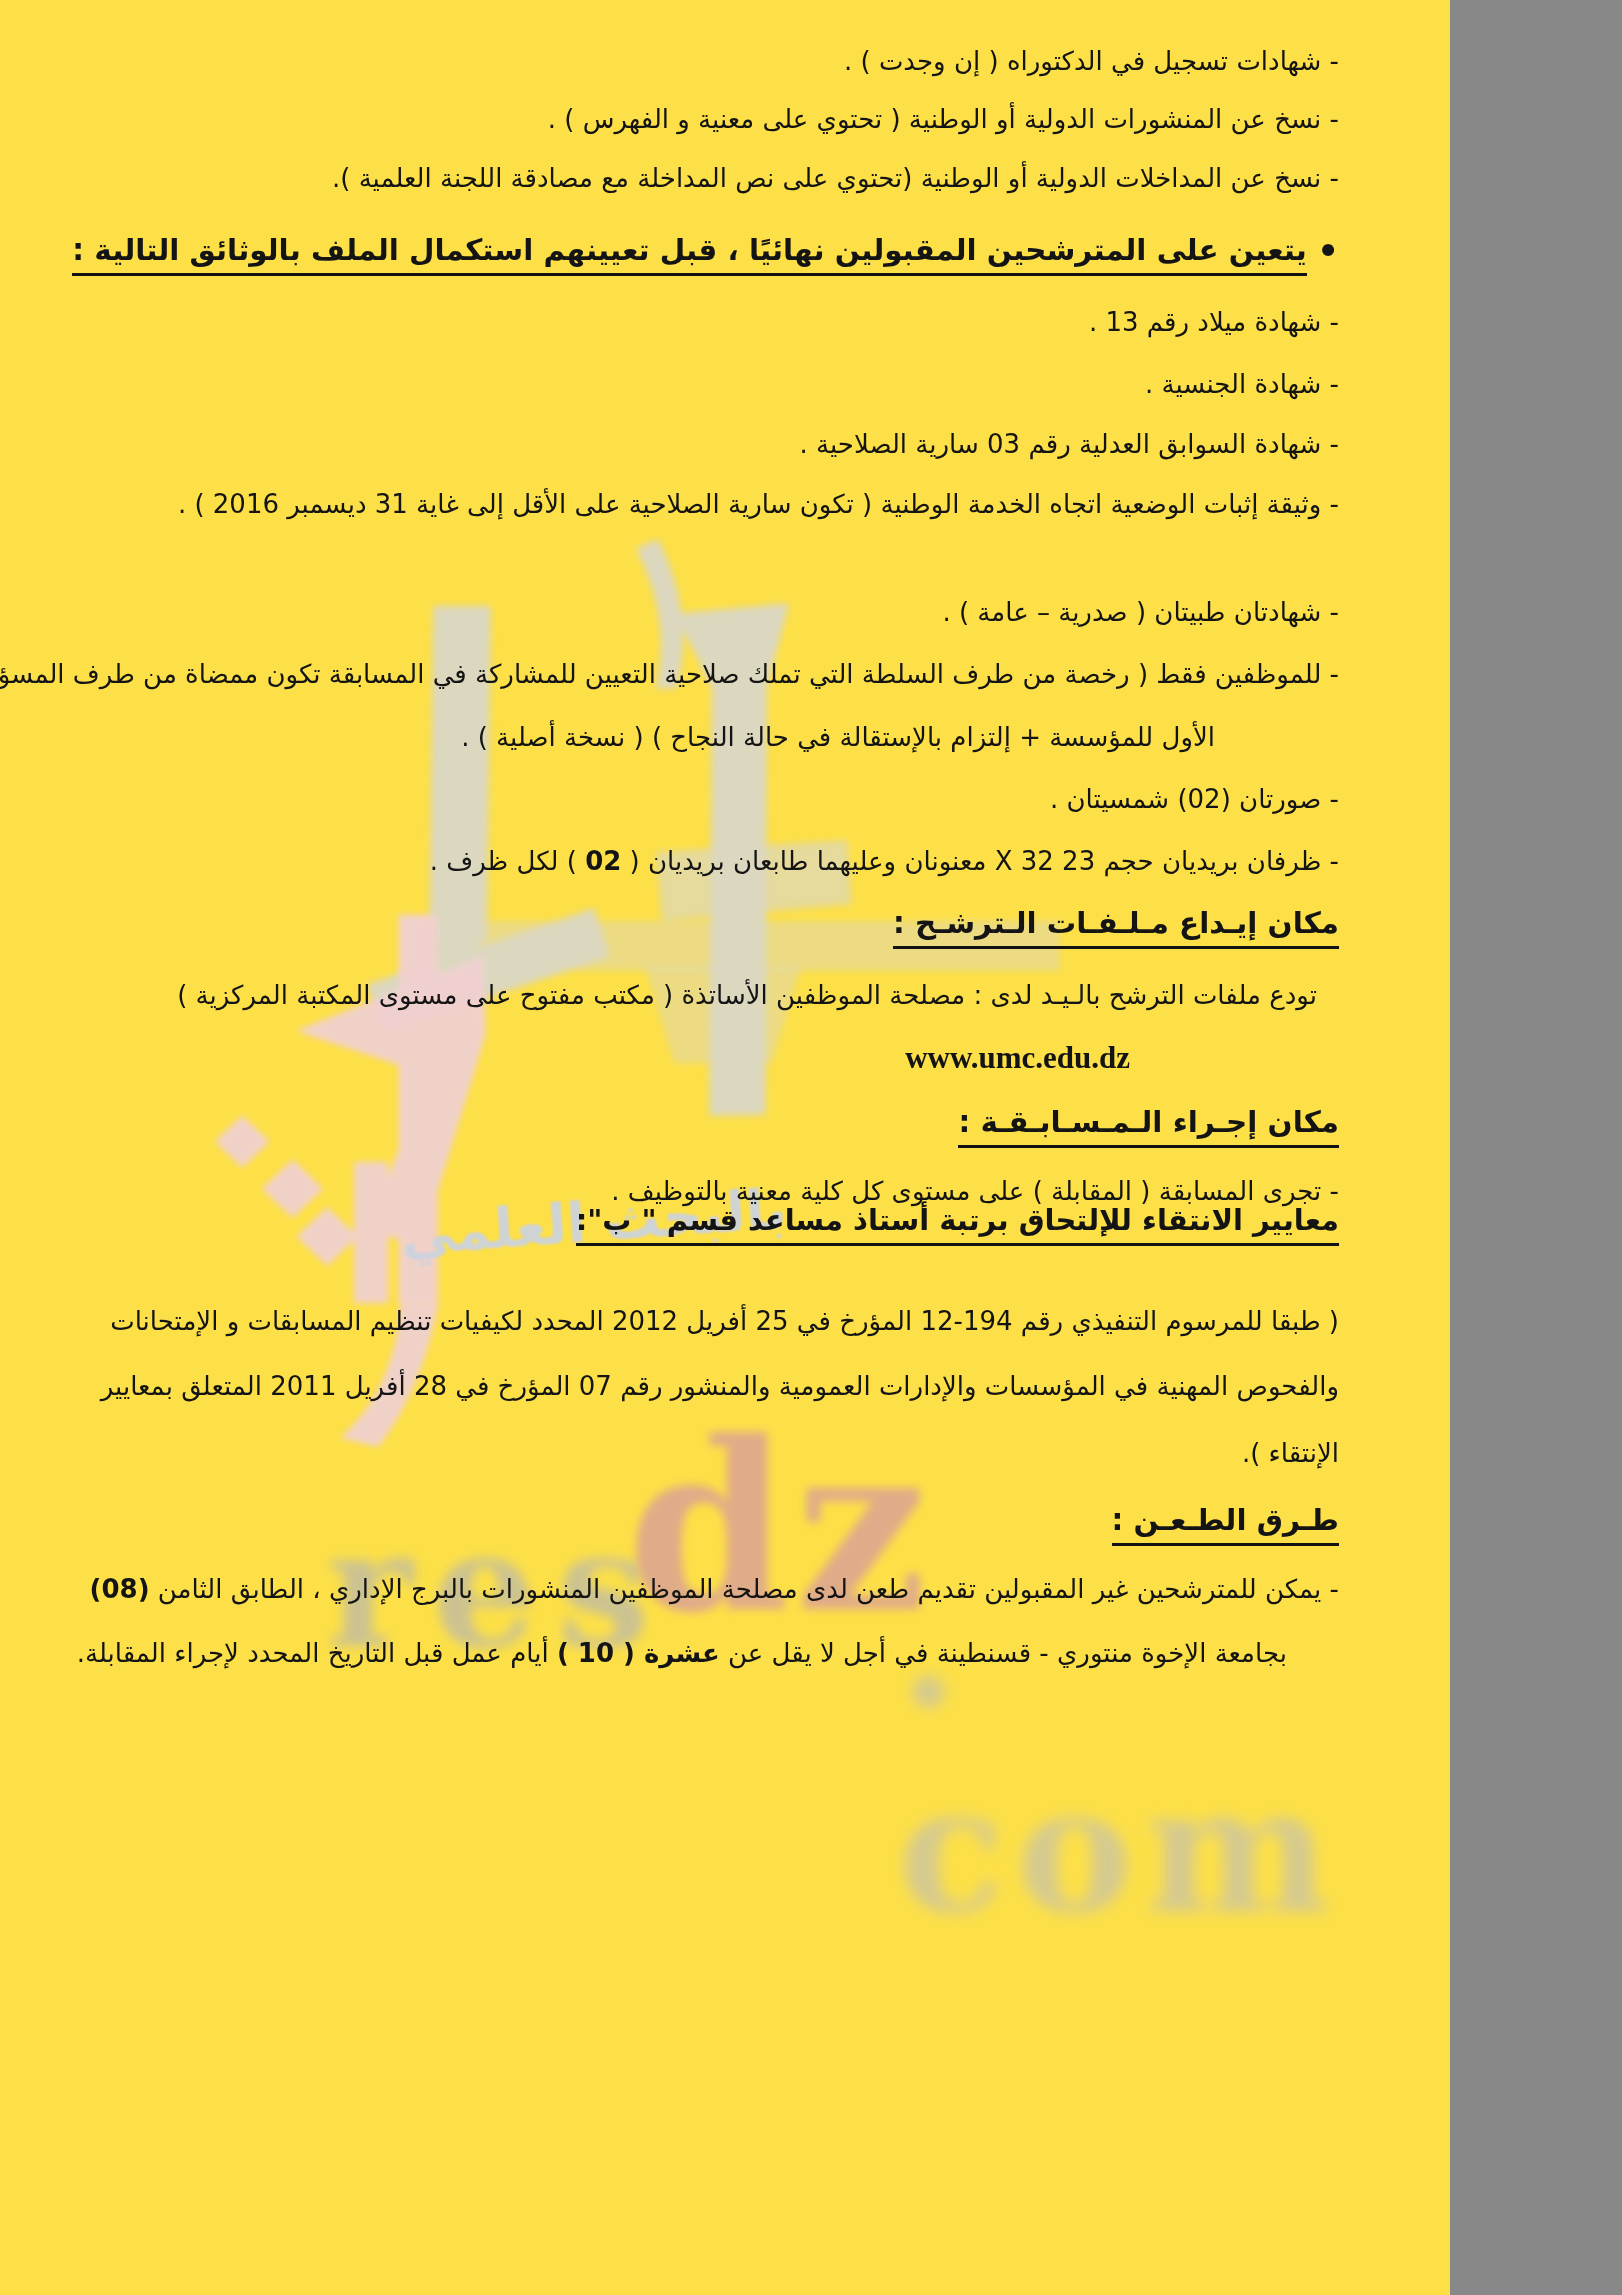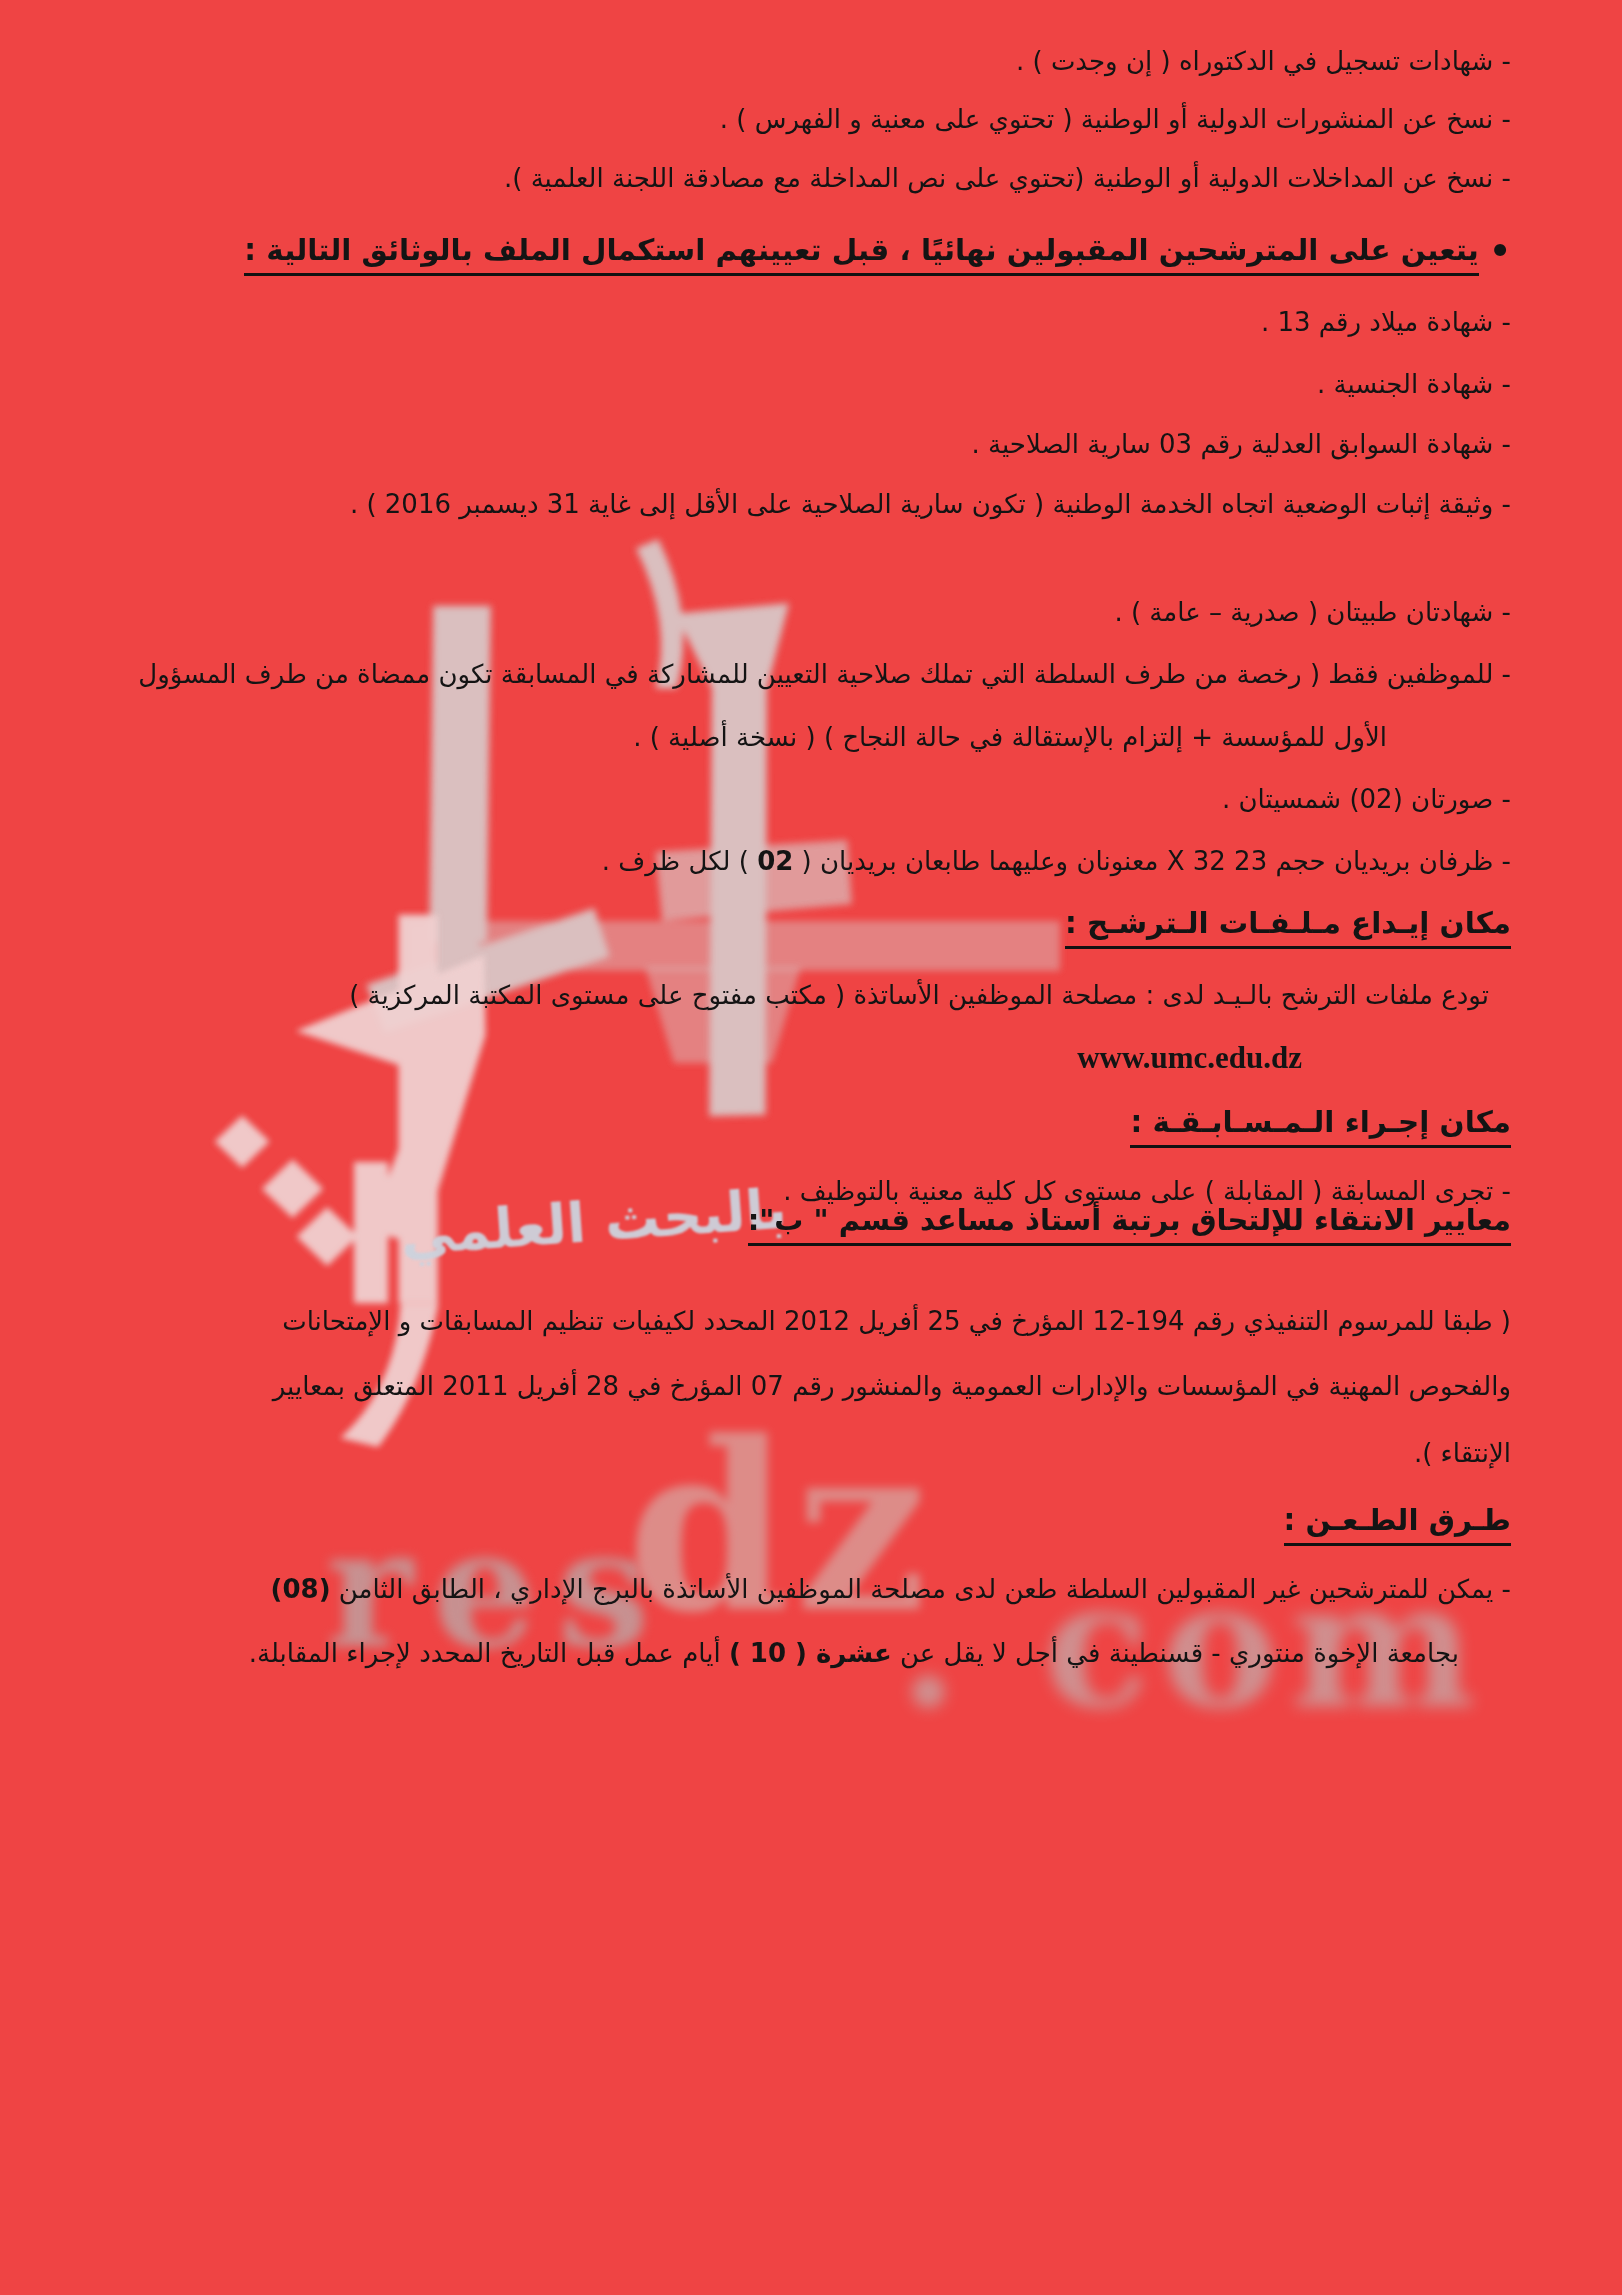--- a/index.html
+++ b/index.html
@@ -1,20 +1,20 @@
 <!DOCTYPE html>
 <html lang="ar" style="font-size:10.5px"><head>
 <meta charset="utf-8">
 <style>
   html,body{margin:0;padding:0;}
   body{background:#888;}
   .page{
     position:relative;
-    width:1622px;height:2295px;
-    background:#ef4444;
+    width:1450px;height:2295px;
+    background:#fde047;
     overflow:hidden;
     font-family:"DejaVu Sans",sans-serif;
     color:#141414;
   }
   
   .watermark{position:absolute;inset:0;z-index:0;}
   .wm-svg{position:absolute;left:0;top:0;}
   .wm-slogan{
     position:absolute;left:400px;top:1190px;
     font-family:"DejaVu Sans",sans-serif;font-weight:bold;font-size:55px;
@@ -122,17 +122,17 @@
   <div class="line" style="top:1171px">- تجرى المسابقة ( المقابلة ) على مستوى كل كلية معنية بالتوظيف .</div>
 
   <div class="line lh" style="top:1200px;font-size:29px"><span class="hu">معايير الانتقاء للإلتحاق برتبة أستاذ مساعد قسم " ب":</span></div>
 
   <div class="line" style="top:1301px">( طبقا للمرسوم التنفيذي رقم 194-12 المؤرخ في 25 أفريل 2012 المحدد لكيفيات تنظيم المسابقات و الإمتحانات</div>
   <div class="line" style="top:1366px">والفحوص المهنية في المؤسسات والإدارات العمومية والمنشور رقم 07 المؤرخ في 28 أفريل 2011 المتعلق بمعايير</div>
   <div class="line" style="top:1433px">الإنتقاء ).</div>
 
   <div class="line lh" style="top:1500px"><span class="hu">طـرق الطـعـن :</span></div>
 
-  <div class="line" style="top:1569px"><span>- يمكن للمترشحين غير المقبولين السلطة طعن لدى مصلحة الموظفين الأساتذة بالبرج الإداري ، الطابق الثامن </span><span class="b">(08)</span></div>
+  <div class="line" style="top:1569px"><span>- يمكن للمترشحين غير المقبولين تقديم طعن لدى مصلحة الموظفين المنشورات بالبرج الإداري ، الطابق الثامن </span><span class="b">(08)</span></div>
   <div class="line" style="top:1633px;right:163px"><span>بجامعة الإخوة منتوري - قسنطينة في أجل لا يقل عن </span><span class="b">عشرة ( 10 )</span><span> أيام عمل قبل التاريخ المحدد لإجراء المقابلة.</span></div>
 
 </div>
 
 
 </body></html>

